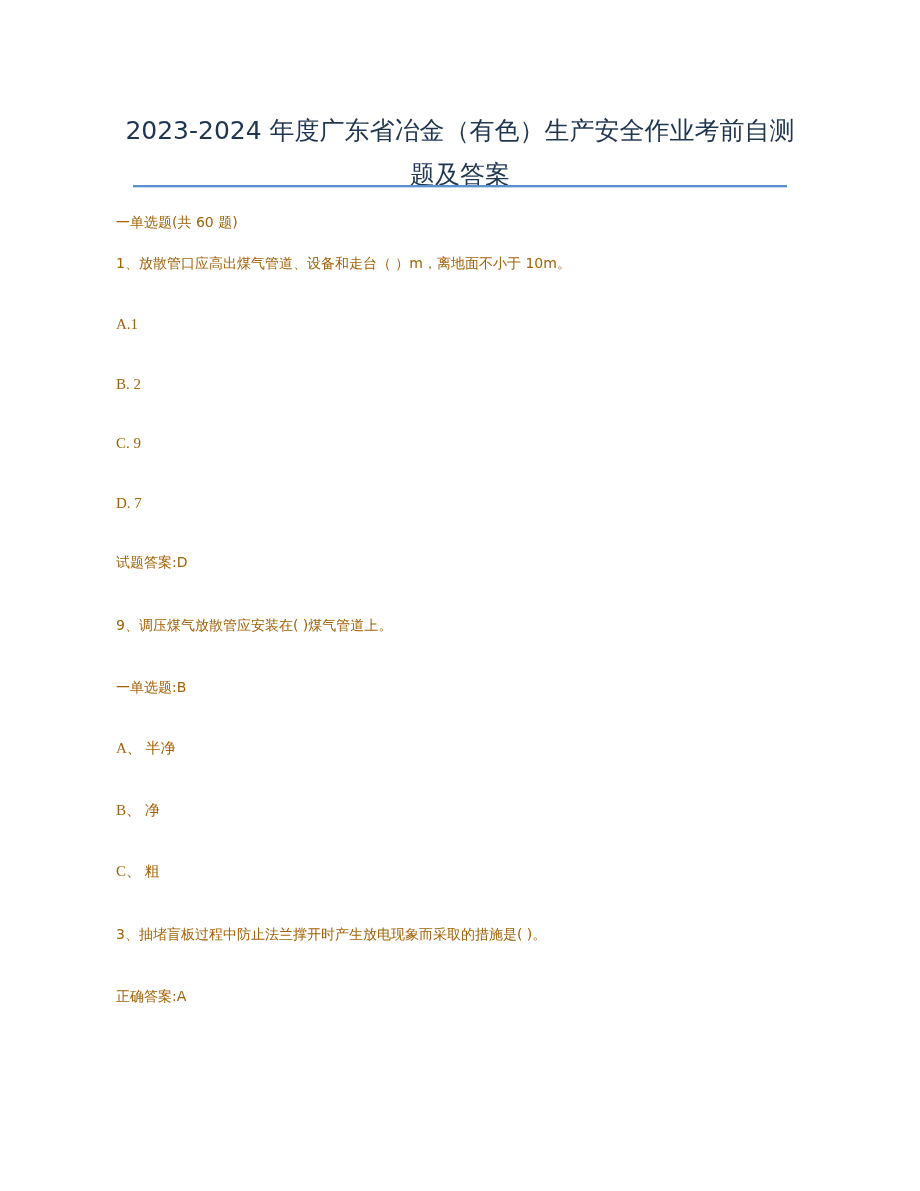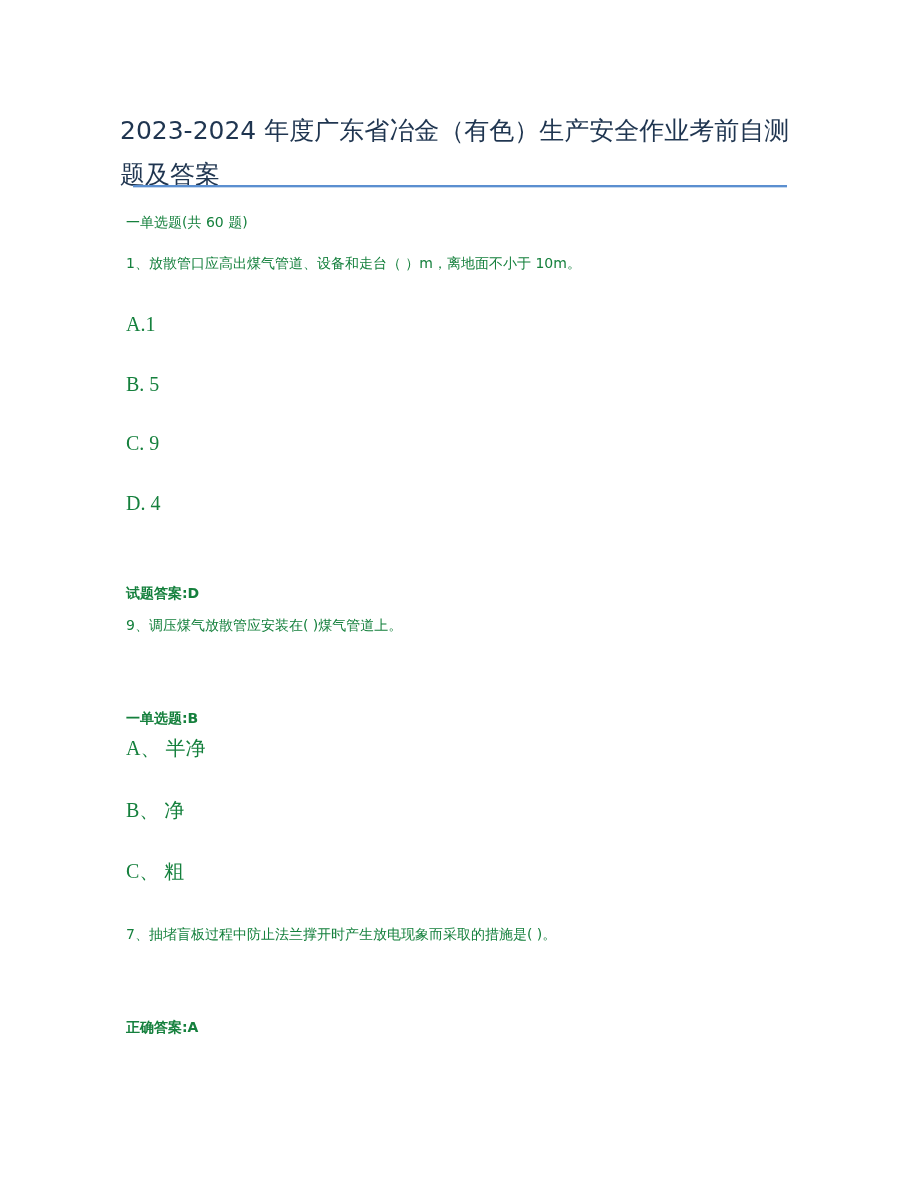--- a/index.html
+++ b/index.html
@@ -1,47 +1,47 @@
 <!DOCTYPE html>
 <html><head>
   <meta charset="utf-8">
   <style>
     html, body { margin: 0; padding: 0; background: #ffffff; }
     body { width: 920px; height: 1191px; position: relative; overflow: hidden;
            font-family: "DejaVu Sans", "Liberation Sans", sans-serif; color: #111; }
-    .title { position: absolute; left: 120px; width: 680px; text-align: left;
+    .title { position: absolute; left: 120px; width: 680px; text-align: center;
              color: #1f3550; font-size: 25px; line-height: 38px; font-weight: 500; }
     .title-1 { top: 112px; }
     .title-2 { top: 156px; }
     .rule { position: absolute; left: 133px; top: 185px; width: 654px; height: 2px;
             background: #5b8fd0; border-bottom: 1px solid #c5d8ee; }
-    .line { position: absolute; left: 126px; font-size: 14px; line-height: 20px; color: #15803d; white-space: nowrap; }
+    .line { position: absolute; left: 116px; font-size: 14px; line-height: 20px; color: #a16207; white-space: nowrap; }
     .section { font-weight: normal; }
     .q { font-weight: normal; }
-    .opt { font-family: "Liberation Serif", "DejaVu Serif", serif; font-size: 20px; }
-    .ans { font-weight: bold; margin-top: 31px; }
+    .opt { font-family: "Liberation Serif", "DejaVu Serif", serif; font-size: 15px; }
+    .ans { font-weight: normal; }
   </style>
 </head>
 <body>
 
 <div>
   <div class="title title-1">2023-2024 年度广东省冶金（有色）生产安全作业考前自测</div>
   <div class="title title-2">题及答案</div>
   <div class="rule"></div>
 
   <div class="line section" style="top:212px">一单选题(共 60 题)</div>
 
   <div class="line q" style="top:253px">1、放散管口应高出煤气管道、设备和走台（ ）m，离地面不小于 10m。</div>
   <div class="line opt" style="top:314px">A.1</div>
-  <div class="line opt" style="top:374px">B. 5</div>
+  <div class="line opt" style="top:374px">B. 2</div>
   <div class="line opt" style="top:433px">C. 9</div>
-  <div class="line opt" style="top:493px">D. 4</div>
+  <div class="line opt" style="top:493px">D. 7</div>
   <div class="line ans" style="top:552px">试题答案:D</div>
 
   <div class="line q" style="top:615px">9、调压煤气放散管应安装在(    )煤气管道上。</div>
   <div class="line ans" style="top:677px">一单选题:B</div>
   <div class="line opt" style="top:738px">A、 半净</div>
   <div class="line opt" style="top:800px">B、 净</div>
   <div class="line opt" style="top:861px">C、 粗</div>
 
-  <div class="line q" style="top:924px">7、抽堵盲板过程中防止法兰撑开时产生放电现象而采取的措施是(    )。</div>
+  <div class="line q" style="top:924px">3、抽堵盲板过程中防止法兰撑开时产生放电现象而采取的措施是(    )。</div>
   <div class="line ans" style="top:986px">正确答案:A</div>
 </div>
 
 </body></html>

